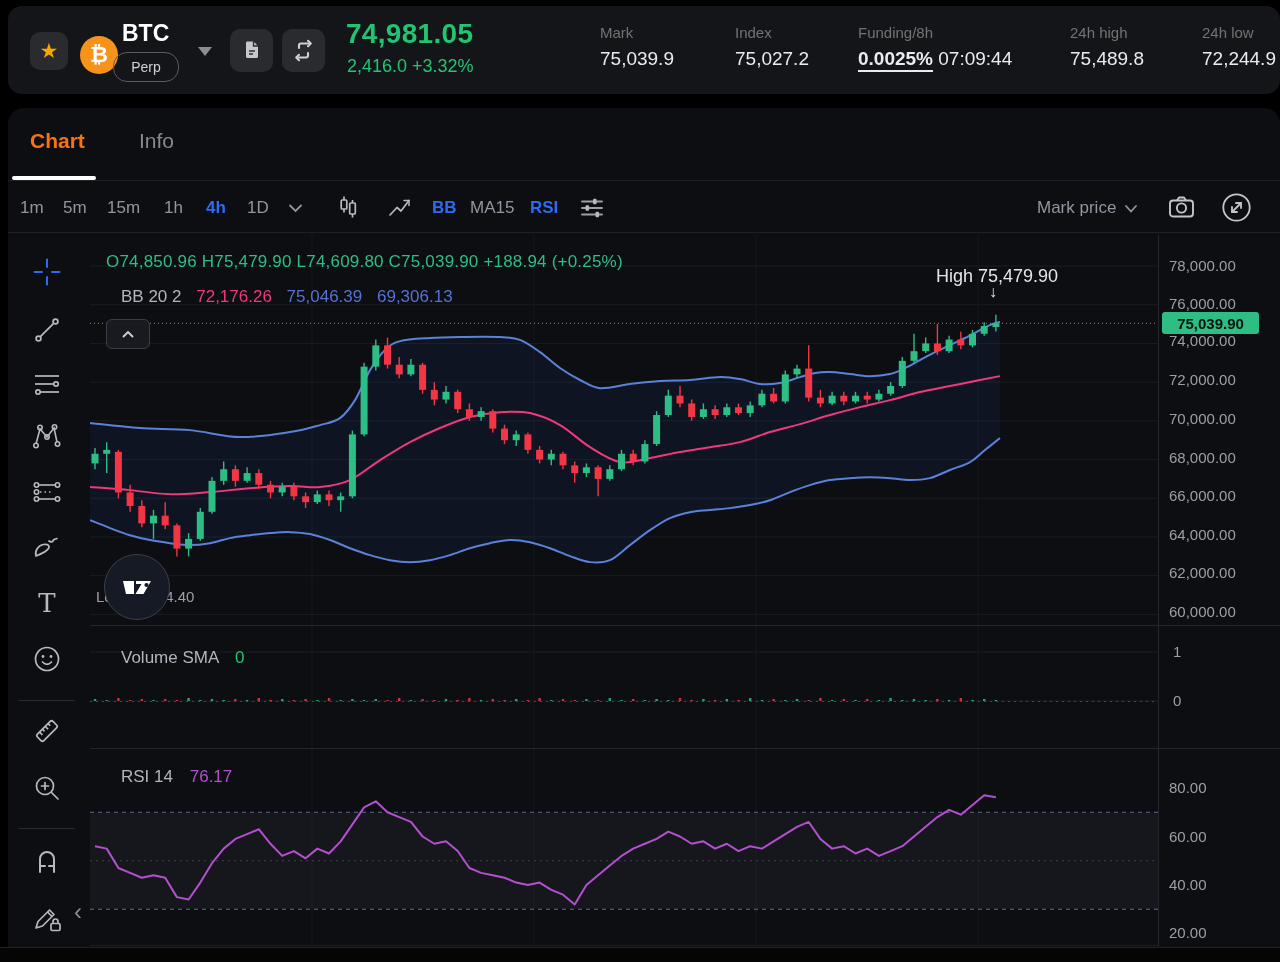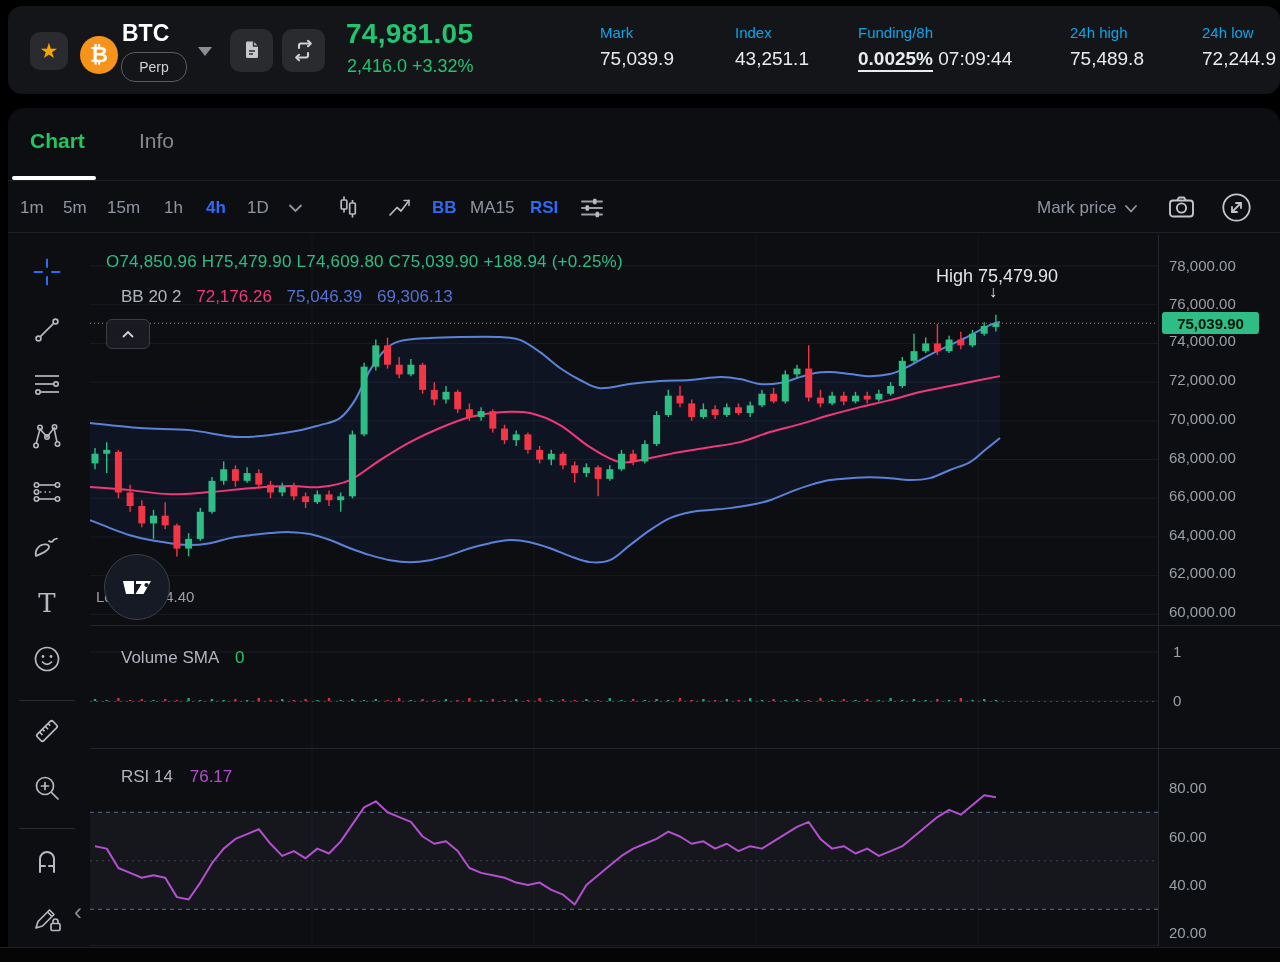--- a/index.html
+++ b/index.html
@@ -11,26 +11,26 @@
   .iconbtn{background:#2a2b2e;border-radius:10px;display:flex;align-items:center;justify-content:center;}
   .coin{background:#f7931a;border-radius:50%;display:flex;align-items:center;justify-content:center;
         color:#fff;font-weight:bold;font-size:22px;}
   .sym{font-size:23px;font-weight:bold;color:#fff;}
   .pill{border:1px solid #5a5c60;border-radius:14px;color:#cfd1d4;font-size:14px;
         display:flex;align-items:center;justify-content:center;}
   .caret{width:0;height:0;border-left:7px solid transparent;border-right:7px solid transparent;
          border-top:9px solid #8a8d93;}
   .bigprice{font-size:28px;font-weight:bold;color:#22c472;letter-spacing:.3px;}
   .subprice{font-size:18px;color:#22c472;}
-  .stlabel{font-size:15px;color:#0ea5e9;}
+  .stlabel{font-size:15px;color:#737373;}
   .stval{font-size:19px;color:#e9ecef;margin-top:7px;}
   .u{font-weight:bold;border-bottom:2px solid #e9ecef;padding-bottom:1px;}
   
   .card{left:8px;top:108px;width:1272px;height:854px;background:#0d0e11;border-radius:16px 16px 0 0;}
-  .tab-on{font-size:21px;font-weight:bold;color:#22c55e;}
+  .tab-on{font-size:21px;font-weight:bold;color:#f97316;}
   .tab-off{font-size:21px;color:#87898d;}
   .underline{background:#fff;border-radius:2px;height:4px;}
   .hline{background:#1f2126;height:1px;}
   .tbitem{font-size:17px;color:#9096a0;}
   .tbactive{color:#2f6af5;font-weight:bold;}
   .tool{width:36px;height:36px;display:flex;align-items:center;justify-content:center;}
   .axlabel{font-size:15px;color:#9aa0a6;}
   .legend1{font-size:17px;color:#2ebd85;letter-spacing:.2px;}
   .legend-gray{font-size:17px;color:#b2b5be;margin-left:15px;}
   .pricepill{background:#2ebd85;color:#06120b;font-size:15px;font-weight:bold;border-radius:3px;
@@ -43,21 +43,21 @@
 <div id="app">
 
   <div class="abs hdr">
     <div class="abs iconbtn" style="left:22px;top:26px;width:38px;height:38px;">
       <span style="color:#f7a600;font-size:21px;">★</span>
     </div>
     <div class="abs coin" style="left:72px;top:30px;width:38px;height:38px;">
       <span>₿</span>
     </div>
     <div class="abs sym" style="left:114px;top:14px;">BTC</div>
-    <div class="abs pill" style="left:113px;top:46px;width:64px;height:28px;">Perp</div>
+    <div class="abs pill" style="left:105px;top:46px;width:64px;height:28px;">Perp</div>
     <div class="abs caret" style="left:190px;top:41px;"></div>
     <div class="abs iconbtn" style="left:222px;top:23px;width:43px;height:43px;">
       <svg width="27" height="27" viewBox="0 0 27 27">
         <path d="M9,4.5 h6.5 L20,9 v10.5 a1.5,1.5 0 0 1 -1.5,1.5 h-9 A1.5,1.5 0 0 1 8,19.5 V6 a1.5,1.5 0 0 1 1,-1.5 z" fill="#c6c8cc"></path>
         <path d="M11,14 h6 M11,17 h4" stroke="#2a2b2e" stroke-width="1.7" fill="none"></path>
         <path d="M15.5,4.5 V9 H20" fill="none" stroke="#2a2b2e" stroke-width="1.3"></path>
       </svg>
     </div>
     <div class="abs iconbtn" style="left:274px;top:23px;width:43px;height:43px;">
       <svg width="27" height="27" viewBox="0 0 27 27" fill="none" stroke="#cfd1d4" stroke-width="2.1" stroke-linecap="round" stroke-linejoin="round">
@@ -69,21 +69,21 @@
     </div>
     <div class="abs bigprice" style="left:338px;top:12px;">74,981.05</div>
     <div class="abs subprice" style="left:339px;top:50px;">2,416.0 +3.32%</div>
 
     <div class="abs" style="left:592px;top:18px;">
       <div class="stlabel">Mark</div>
       <div class="stval">75,039.9</div>
     </div>
     <div class="abs" style="left:727px;top:18px;">
       <div class="stlabel">Index</div>
-      <div class="stval">43,251.1</div>
+      <div class="stval">75,027.2</div>
     </div>
     <div class="abs" style="left:850px;top:18px;">
       <div class="stlabel">Funding/8h</div>
       <div class="stval">
         <span class="u">0.0025%</span>
         <span> </span>
         <span>07:09:44</span>
       </div>
     </div>
     <div class="abs" style="left:1062px;top:18px;">

